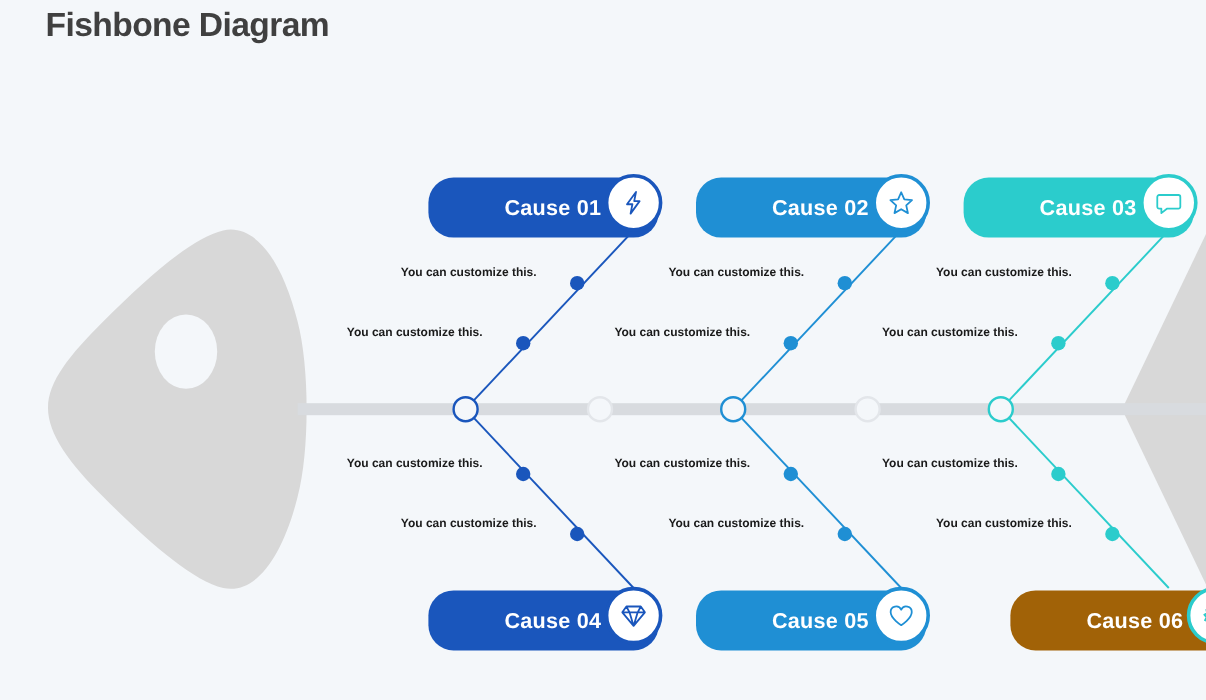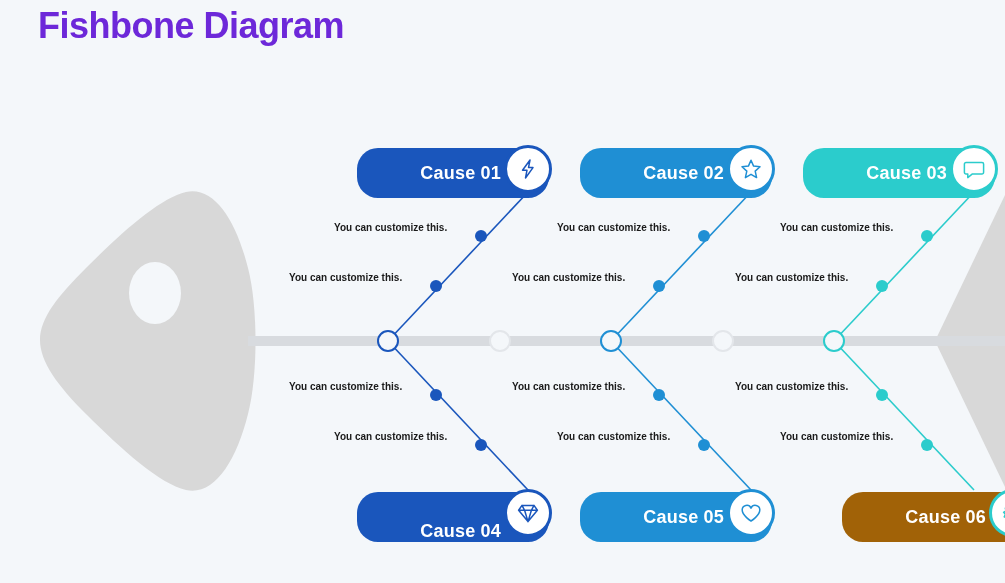--- a/index.html
+++ b/index.html
@@ -18,23 +18,23 @@
   #svg-layer {
     position: absolute;
     left: 0; top: 0;
     width: 1005px;
     height: 583px;
   }
   .title {
     position: absolute;
     left: 38px;
     top: 6px;
-    font-size: 36px;
-    font-weight: bold;
-    color: #6d28d9;
+    font-size: 28px;
+    font-weight: bold;
+    color: #404040;
     letter-spacing: -0.5px;
     line-height: 1.1;
     white-space: nowrap;
   }
   .subtitle {
     position: absolute;
     left: 39px;
     top: 61px;
     font-size: 13px;
     font-weight: bold;
@@ -154,21 +154,21 @@
         </span>
       </div>
       <div class="pill" style="left: 803px; top: 148px; width: 192px; background: rgb(43, 204, 204); text-align: right;">
         <span class="pill-label">Cause 03</span>
         <span class="pill-icon" style="border: 3px solid rgb(43, 204, 204);">
           <svg width="22" height="22" viewBox="0 0 22 22">
             <path d="M3 4.5 H19 A1.6 1.6 0 0 1 20.6 6.1 V14.3 A1.6 1.6 0 0 1 19 15.9 H9.4 L4.8 19.6 V15.9 H3 A1.6 1.6 0 0 1 1.4 14.3 V6.1 A1.6 1.6 0 0 1 3 4.5 Z" fill="none" stroke="#2bcccc" stroke-width="1.5" stroke-linejoin="round" stroke-linecap="round"></path>
           </svg>
         </span>
       </div>
-      <div class="pill" style="left: 357px; top: 492px; width: 192px; background: rgb(26, 86, 188); align-items: flex-end;">
+      <div class="pill" style="left: 357px; top: 492px; width: 192px; background: rgb(26, 86, 188);">
         <span class="pill-label">Cause 04</span>
         <span class="pill-icon" style="border: 3px solid rgb(26, 86, 188);">
           <svg width="22" height="22" viewBox="0 0 22 22">
             <path d="M5 3.4 H17 L20.4 8.3 L11 19.6 L1.6 8.3 Z M1.6 8.3 H20.4 M5 3.4 L7.6 8.3 L11 19.6 M17 3.4 L14.4 8.3 L11 19.6" fill="none" stroke="#1a56bc" stroke-width="1.5" stroke-linejoin="round" stroke-linecap="round"></path>
           </svg>
         </span>
       </div>
       <div class="pill" style="left: 580px; top: 492px; width: 192px; background: rgb(31, 143, 212);">
         <span class="pill-label">Cause 05</span>
         <span class="pill-icon" style="border: 3px solid rgb(31, 143, 212);">

